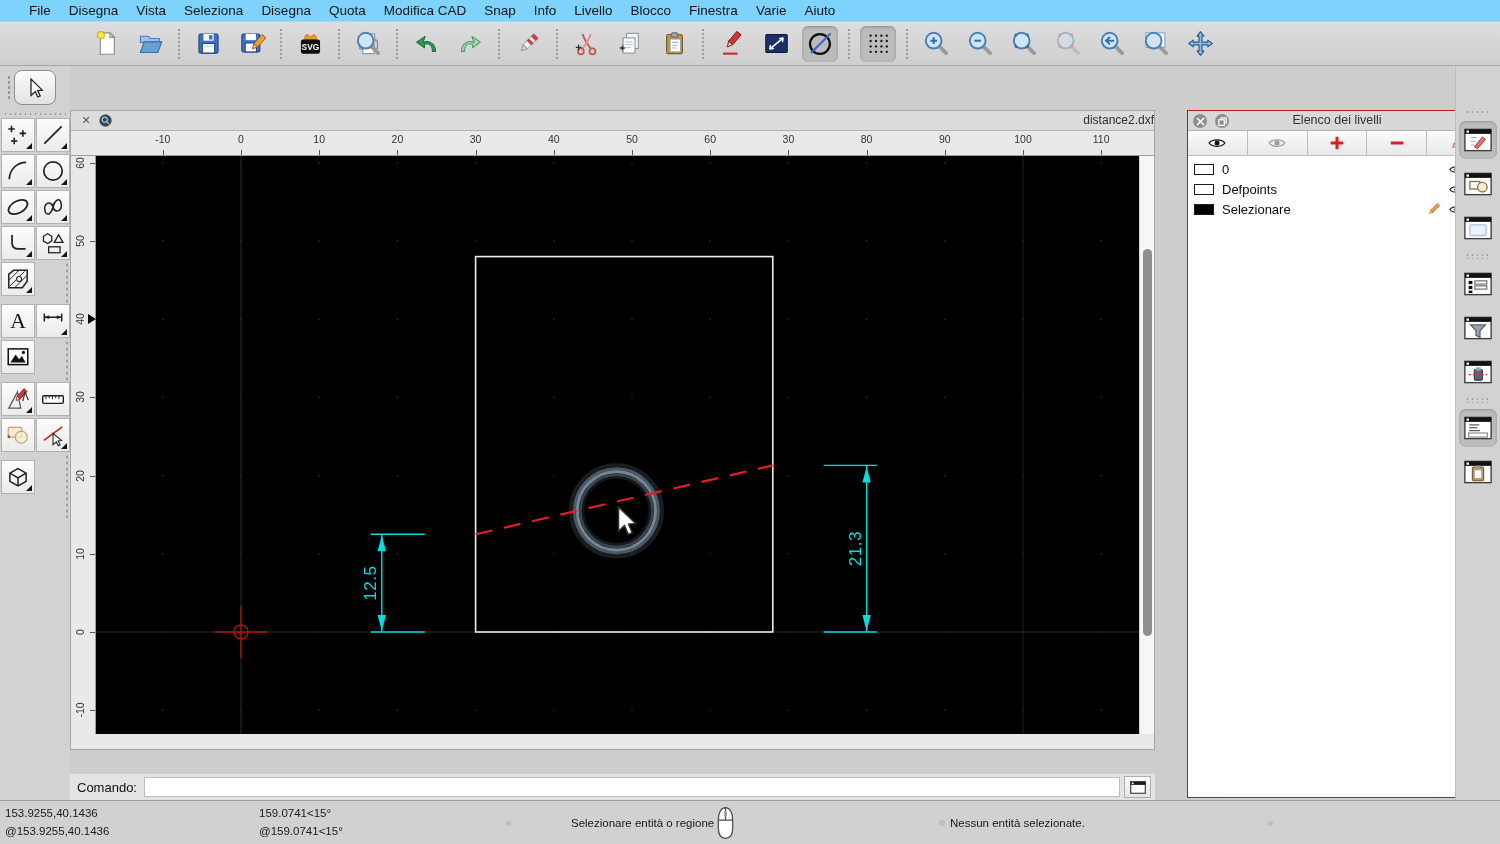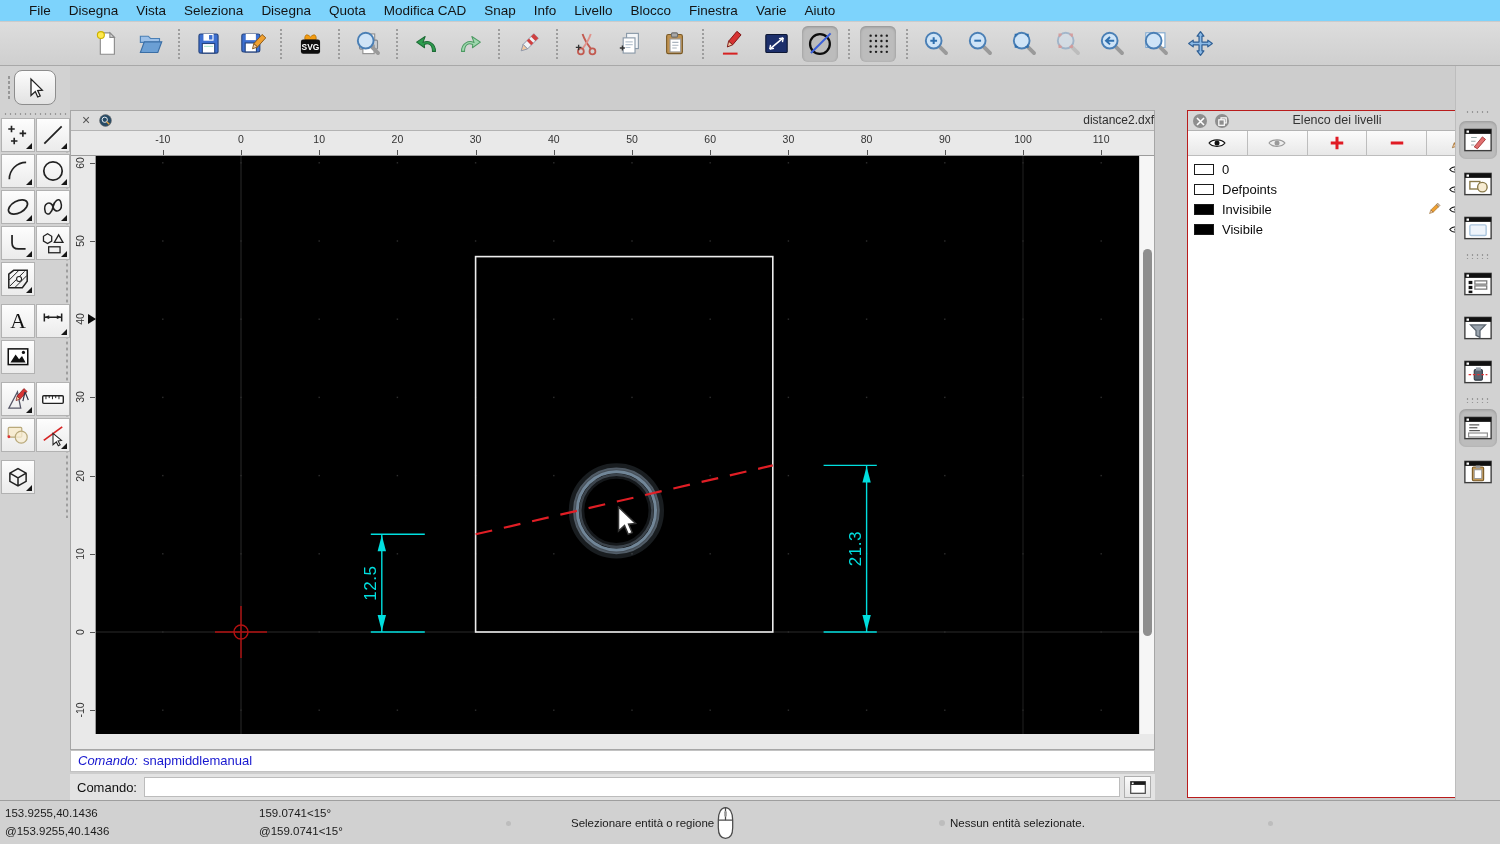--- a/index.html
+++ b/index.html
@@ -730,23 +730,20 @@
           </svg>
         <svg id="cursor" viewBox="0 0 20 30">
           <path d="M3 1 L3 23.5 L8.6 18.4 L12.1 26.6 L15.8 24.9 L12.4 17 L19 16.3 Z" fill="#fff" stroke="#333" stroke-width="1.4"></path>
         </svg>
       </div>
       <div id="vscroll">
           <div class="thumb"></div>
         </div>
     </div>
 
-    <div id="cmdhistory">
-      <span class="chl">Comando:</span><span class="chv">snapmiddlemanual</span>
-    </div>
     <div id="cmdrow">
       <span id="cmdlabel">Comando:</span>
       <input id="cmdinput" value="" style="">
       <button id="cmddetach">
           <svg class="svgic" viewBox="0 0 16 13">
             <rect x="0.7" y="0.7" width="14.6" height="11.6" fill="#fff" stroke="#444" stroke-width="1.2"></rect>
             <rect x="0.7" y="0.7" width="14.6" height="3.2" fill="#1a1a1a"></rect>
             <rect x="1.8" y="1.5" width="1.8" height="1.6" fill="#fff"></rect>
           </svg>
         </button>
@@ -830,47 +827,30 @@
             </span>
    <span class="licon llock">
               <svg class="svgic" viewBox="0 0 24 24">
                 <rect x="6.5" y="10.5" width="11" height="9" rx="1.8" fill="#c6c6c6" stroke="#878787" stroke-width="1.2"></rect>
                 <path d="M8.8 10.5 V8.2 a3.2 3.2 0 0 1 6.4 0 V10.5" fill="none" stroke="#878787" stroke-width="1.7"></path>
               </svg>
             </span>
  </div>
           <div class="lrow">
    <span class="swatch" style="background:#000000"></span>
-   <span class="lname">Invisibile</span>
+   <span class="lname">Selezionare</span>
    <span class="licon lpencil">
               <svg class="svgic" viewBox="0 0 24 24">
                 <g transform="rotate(45 12 12)">
                   <rect x="9.8" y="1.5" width="4.6" height="3" fill="#c9b8a8" stroke="#8a5a1a" stroke-width="0.7"></rect>
                   <rect x="9.8" y="4.5" width="4.6" height="10.5" fill="#f0a030" stroke="#8a5a1a" stroke-width="0.7"></rect>
                   <path d="M9.8 15 h4.6 l-2.3 5 Z" fill="#f2c9a0" stroke="#8a5a1a" stroke-width="0.7"></path>
                 </g>
               </svg>
             </span>
-   <span class="licon leye">
-              <svg class="svgic" viewBox="0 0 24 24">
-                <path d="M2.5 12 C6 6.8 18 6.8 21.5 12 C18 17.2 6 17.2 2.5 12 Z" fill="#fff" stroke="#111" stroke-width="1.5"></path>
-                <circle cx="12" cy="12" r="3" fill="#111"></circle>
-              </svg>
-            </span>
-   <span class="licon llock">
-              <svg class="svgic" viewBox="0 0 24 24">
-                <rect x="6.5" y="10.5" width="11" height="9" rx="1.8" fill="#c6c6c6" stroke="#878787" stroke-width="1.2"></rect>
-                <path d="M8.8 10.5 V8.2 a3.2 3.2 0 0 1 6.4 0 V10.5" fill="none" stroke="#878787" stroke-width="1.7"></path>
-              </svg>
-            </span>
- </div>
-          <div class="lrow">
-   <span class="swatch" style="background:#000000"></span>
-   <span class="lname">Visibile</span>
-
    <span class="licon leye">
               <svg class="svgic" viewBox="0 0 24 24">
                 <path d="M2.5 12 C6 6.8 18 6.8 21.5 12 C18 17.2 6 17.2 2.5 12 Z" fill="#fff" stroke="#111" stroke-width="1.5"></path>
                 <circle cx="12" cy="12" r="3" fill="#111"></circle>
               </svg>
             </span>
    <span class="licon llock">
               <svg class="svgic" viewBox="0 0 24 24">
                 <rect x="6.5" y="10.5" width="11" height="9" rx="1.8" fill="#c6c6c6" stroke="#878787" stroke-width="1.2"></rect>
                 <path d="M8.8 10.5 V8.2 a3.2 3.2 0 0 1 6.4 0 V10.5" fill="none" stroke="#878787" stroke-width="1.7"></path>

